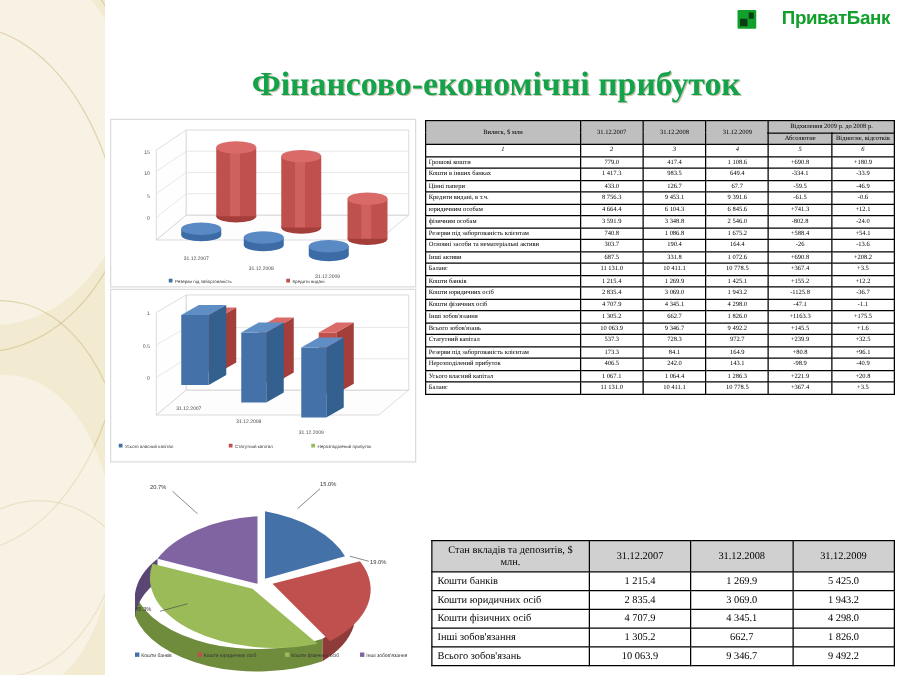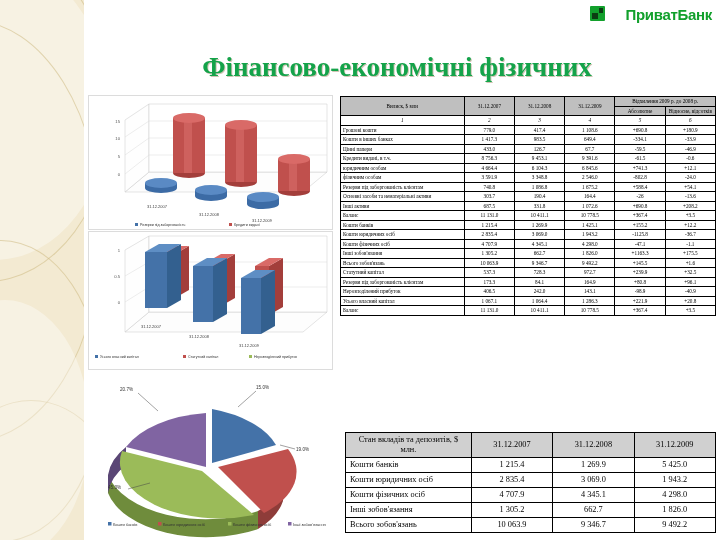--- a/index.html
+++ b/index.html
@@ -7,21 +7,21 @@
     width:720px;height:540px;overflow:hidden;position:relative;
     font-family:"Liberation Serif",serif;
     background:#f3ead2;
   }
   
   #bg{position:absolute;inset:0;z-index:0;}
   #bgwhite{position:absolute;left:84px;top:0;right:0;bottom:0;background:#ffffff;z-index:1;}
   .arc{position:absolute;border:1px solid rgba(205,185,130,.55);border-radius:50%;background:transparent;}
   .arcfill{position:absolute;border-radius:50%;background:rgba(255,255,255,.38);}
   
-  #logo{position:absolute;right:8px;top:6px;z-index:6;display:flex;align-items:flex-start;gap:20px;}
+  #logo{position:absolute;right:8px;top:6px;z-index:6;display:flex;align-items:flex-end;gap:20px;}
   #logo .mark{width:15px;height:15px;background:#12a02c;position:relative;border-radius:1px;}
   #logo .mark:after{content:"";position:absolute;left:2px;top:7px;width:6px;height:6px;background:#0b3d12;}
   #logo .mark:before{content:"";position:absolute;left:9px;top:2px;width:4px;height:5px;background:#0b3d12;}
   #logo .txt{font-family:"Liberation Sans",sans-serif;font-size:15px;font-weight:bold;color:#12a02c;letter-spacing:-.3px;}
   
   #title{
     position:absolute;left:84px;top:52px;width:626px;z-index:6;text-align:center;
     font-family:"Liberation Serif",serif;font-size:27px;font-weight:bold;color:#14a34a;
     text-shadow:1px 1px 0 rgba(120,90,40,.35);
   }
@@ -63,21 +63,21 @@
   <div class="arc" style="left:-60px;top:400px;width:180px;height:220px;"></div>
   <div class="arcfill" style="left:-80px;top:300px;width:170px;height:260px;"></div>
 </div>
 <div id="bgwhite"></div>
 
 <div id="logo">
   <div class="mark"></div>
   <div class="txt">ПриватБанк</div>
 </div>
 
-<div id="title">Фінансово-економічні фізичних</div>
+<div id="title">Фінансово-економічні прибуток</div>
 
 <div id="chart1" class="chartbox">
   <svg class="cvs" viewBox="0 0 243 133">
 
     <polygon points="36,96 60,76 238,76 214,96" fill="#fdfdfd" stroke="#c9c9c9" stroke-width="0.5"></polygon>
     <polygon points="36,96 36,24 60,8 60,76" fill="#fefefe" stroke="#c9c9c9" stroke-width="0.5"></polygon>
     <polygon points="60,8 238,8 238,76 60,76" fill="#ffffff" stroke="#c9c9c9" stroke-width="0.5"></polygon>
 
     <line x1="60" y1="25" x2="238" y2="25" stroke="#dadada" stroke-width="0.5"></line>
     <line x1="60" y1="42" x2="238" y2="42" stroke="#dadada" stroke-width="0.5"></line>

